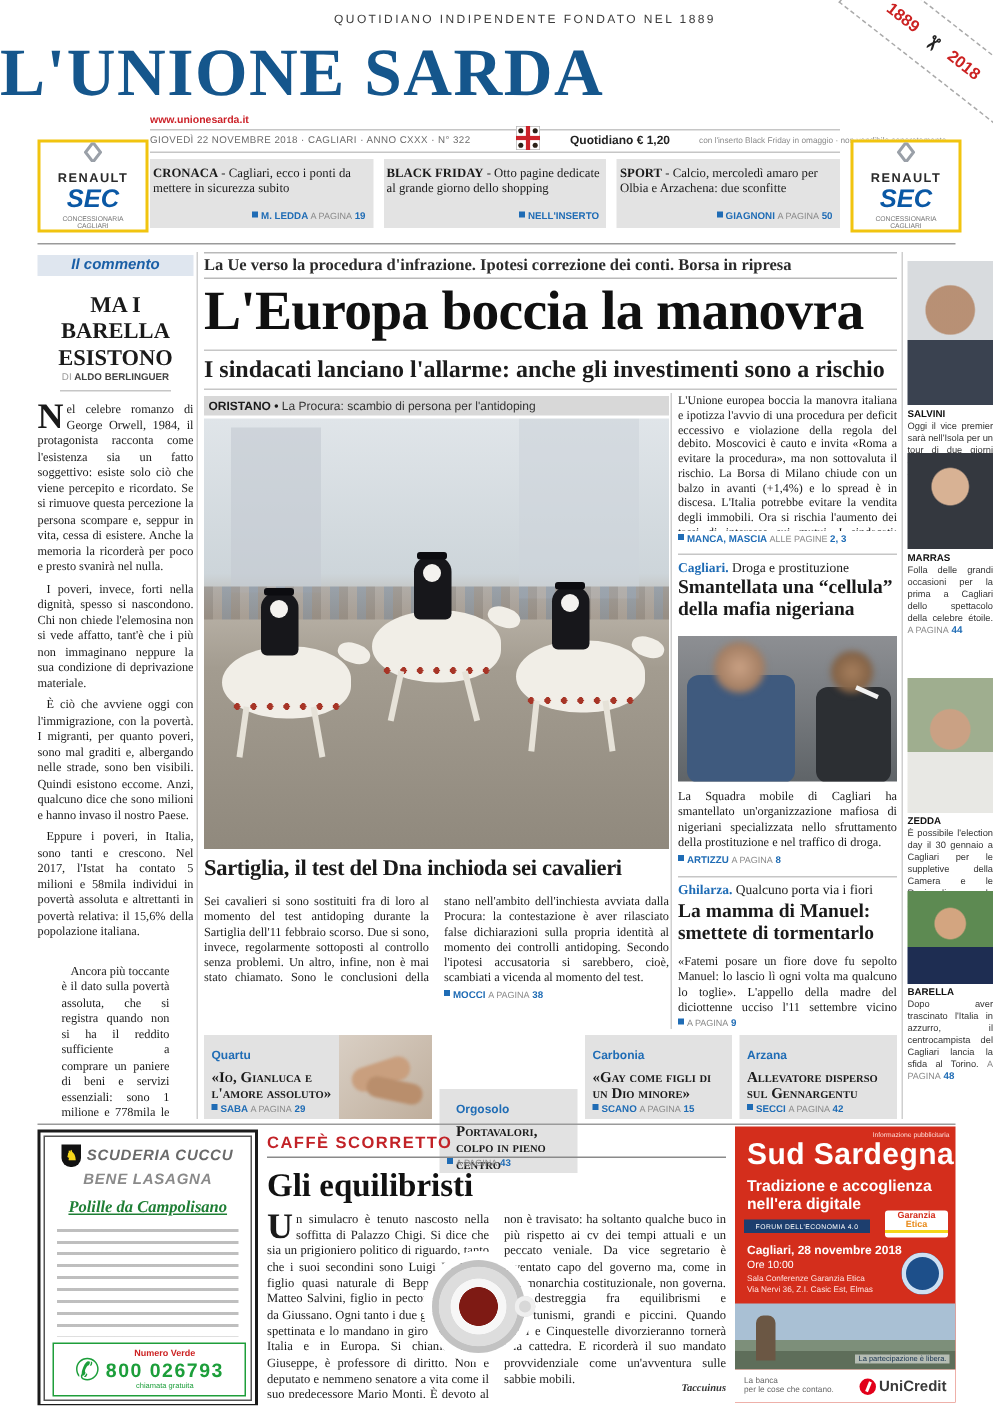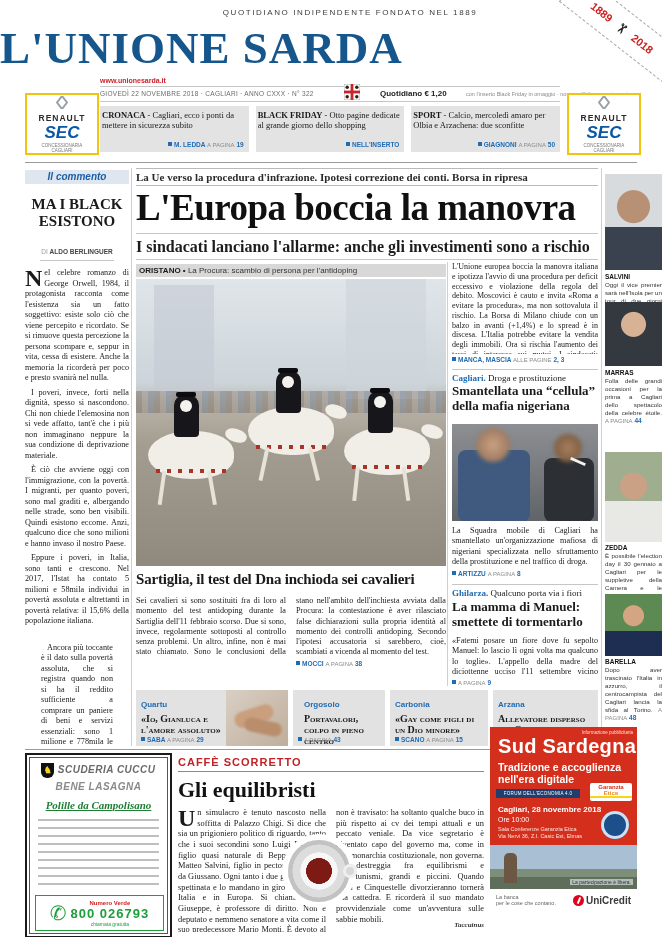--- a/index.html
+++ b/index.html
@@ -119,21 +119,21 @@
   </div>
 
   <div class="hl" style="left:25px;top:162px;width:612px;background:#9a9a9a;"></div>
 
   <div class="vl" style="left:131px;top:168px;height:578px;"></div>
   <div class="vl" style="left:447px;top:262px;height:424px;"></div>
   <div class="vl" style="left:601px;top:168px;height:578px;"></div>
 
   <div class="abs sans" style="left:25px;top:170px;width:104px;height:14px;background:#dfe6ef;color:#1a5fa6;
        font-weight:bold;font-style:italic;font-size:10px;text-align:center;line-height:14px;">Il commento</div>
-  <div class="abs" style="left:25px;top:196px;width:104px;text-align:center;font-weight:bold;font-size:15px;line-height:1.15;">MA I BLACK ESISTONO</div>
+  <div class="abs" style="left:25px;top:196px;width:104px;text-align:center;font-weight:bold;font-size:15px;line-height:1.15;">MA I BARELLA ESISTONO</div>
   <div class="abs sans" style="left:25px;top:248px;width:104px;text-align:center;font-size:6.5px;color:#444;">
     <span style="color:#999;">DI</span> <b>ALDO BERLINGUER</b>
   </div>
   <div class="hl" style="left:40px;top:260px;width:74px;"></div>
   <div class="abs just" style="left:25px;top:268px;width:104px;height:476px;overflow:hidden;font-size:8.2px;line-height:1.28;">
     <p class="dropcap" style="margin:0 0 4px;">Nel celebre romanzo di George Orwell, 1984, il protagonista racconta come l'esistenza sia un fatto soggettivo: esiste solo ciò che viene percepito e ricordato. Se si rimuove questa percezione la persona scompare e, seppur in vita, cessa di esistere. Anche la memoria la ricorderà per poco e presto svanirà nel nulla.</p>
     <p style="margin:0 0 4px;text-indent:6px;">I poveri, invece, forti nella dignità, spesso si nascondono. Chi non chiede l'elemosina non si vede affatto, tant'è che i più non immaginano neppure la sua condizione di deprivazione materiale.</p>
     <p style="margin:0 0 4px;text-indent:6px;">È ciò che avviene oggi con l'immigrazione, con la povertà. I migranti, per quanto poveri, sono mal graditi e, albergando nelle strade, sono ben visibili. Quindi esistono eccome. Anzi, qualcuno dice che sono milioni e hanno invaso il nostro Paese.</p>
     <p style="margin:0 0 4px;text-indent:6px;">Eppure i poveri, in Italia, sono tanti e crescono. Nel 2017, l'Istat ha contato 5 milioni e 58mila individui in povertà assoluta e altrettanti in povertà relativa: il 15,6% della popolazione italiana.</p>
     <p style="margin:16px;text-indent:6px;">Ancora più toccante è il dato sulla povertà assoluta, che si registra quando non si ha il reddito sufficiente a comprare un paniere di beni e servizi essenziali: sono 1 milione e 778mila le famiglie che versano in tale situazione: il dato più alto dal 2005.</p>
@@ -236,21 +236,21 @@
     <div style="width:86px;">
       <span class="city">Quartu</span>
       <div class="bt">«Io, Gianluca e l'amore assoluto»</div>
     </div>
     <span class="bsig sig"><span class="sq"></span><span>SABA</span> <span class="apag">A PAGINA</span> <span class="pg">29</span></span>
     <div class="abs" style="right:0;top:0;width:62px;height:56px;overflow:hidden;background:linear-gradient(135deg,#d9cfc4,#bfae9c);">
       <div class="abs" style="left:8px;top:18px;width:40px;height:16px;background:#c99f7e;border-radius:10px;transform:rotate(-18deg);filter:blur(1px);"></div>
       <div class="abs" style="left:18px;top:30px;width:38px;height:14px;background:#b98e6c;border-radius:10px;transform:rotate(12deg);filter:blur(1px);"></div>
     </div>
   </div>
-  <div class="citybox" style="left:293px;top:690px;width:92px;padding-left:11px;">
+  <div class="citybox" style="left:293px;top:726px;width:92px;padding-left:11px;">
     <span class="city">Orgosolo</span>
     <div class="bt">Portavalori, colpo in pieno centro</div>
     <span class="bsig sig"><span class="sq"></span><span class="apag">A PAGINA</span> <span class="pg">43</span></span>
   </div>
   <div class="citybox" style="left:390px;top:690px;width:98px;">
     <span class="city">Carbonia</span>
     <div class="bt">«Gay come figli di un Dio minore»</div>
     <span class="bsig sig"><span class="sq"></span><span>SCANO</span> <span class="apag">A PAGINA</span> <span class="pg">15</span></span>
   </div>
   <div class="citybox" style="left:493px;top:690px;width:105px;">
@@ -314,21 +314,21 @@
   <div class="abs" style="left:178px;top:777px;width:306px;font-weight:900;font-size:22px;color:#111;">Gli equilibristi</div>
   <div class="abs" style="left:178px;top:808px;width:306px;height:124px;display:flex;gap:10px;overflow:hidden;">
     <div class="just dropcap" style="flex:1;font-size:8.4px;line-height:1.27;">Un simulacro è tenuto nascosto nella soffitta di Palazzo Chigi. Si dice che sia un prigioniero politico di riguardo, tanto che i suoi secondini sono Luigi Di Maio, figlio quasi naturale di Beppe Grillo, e Matteo Salvini, figlio in pectore di Alberto da Giussano. Ogni tanto i due gli danno una spettinata e lo mandano in giro qui e là: in Italia e in Europa. Si chiama Conte Giuseppe, è professore di diritto. Non è deputato e nemmeno senatore a vita come il suo predecessore Mario Monti. È devoto al suo conterraneo San Padre Pio, parla ciangottando e rispetta la dottrina, il suo curricolo</div>
     <div class="just" style="flex:1;font-size:8.4px;line-height:1.27;">non è travisato: ha soltanto qualche buco in più rispetto ai cv dei tempi attuali e un peccato veniale. Da vice segretario è diventato capo del governo ma, come in una monarchia costituzionale, non governa. Si destreggia fra equilibrismi e opportunismi, grandi e piccini. Quando Lega e Cinquestelle divorzieranno tornerà alla cattedra. E ricorderà il suo mandato provvidenziale come un'avventura sulle sabbie mobili.</div>
   </div>
   <div class="cup" style="left:288px;top:840px;">
       <div class="handle"></div>
     </div>
   <div class="abs" style="left:380px;top:921px;width:104px;text-align:right;font-weight:bold;font-style:italic;font-size:7px;color:#333;">Taccuinus</div>
 
-  <div class="abs sans" style="left:490px;top:727px;width:147px;height:184px;background:#d42e1c;overflow:hidden;">
+  <div class="abs sans" style="left:490px;top:751px;width:147px;height:184px;background:#d42e1c;overflow:hidden;">
     <div class="abs" style="right:4px;top:3px;font-size:4.5px;color:#ffd9d4;">Informazione pubblicitaria</div>
     <div class="abs" style="left:8px;top:8px;font-weight:bold;font-size:20px;color:#fff;letter-spacing:.3px;">Sud Sardegna</div>
     <div class="abs" style="left:8px;top:34px;width:132px;font-weight:bold;font-size:10.5px;line-height:1.15;color:#fff;">Tradizione e accoglienza nell'era digitale</div>
     <div class="abs" style="left:6px;top:62px;width:84px;height:9px;background:#1d3e6e;color:#fff;font-size:4.5px;text-align:center;line-height:9px;letter-spacing:.3px;">FORUM DELL'ECONOMIA 4.0</div>
     <div class="abs" style="right:5px;top:56px;width:42px;height:18px;background:#fff;border-radius:2px;text-align:center;padding-top:1px;box-sizing:border-box;">
       <span style="display:block;font-size:6px;font-weight:bold;color:#d42e1c;line-height:1;">Garanzia</span>
       <span style="display:block;font-size:6px;font-weight:bold;color:#e88a1a;line-height:1;border-bottom:2px solid #f5d61a;">Etica</span>
     </div>
     <div class="abs" style="left:8px;top:78px;font-weight:bold;font-size:8px;color:#fff;">Cagliari, 28 novembre 2018</div>
     <div class="abs" style="left:8px;top:89px;font-size:7px;color:#fff;">Ore 10:00</div>

